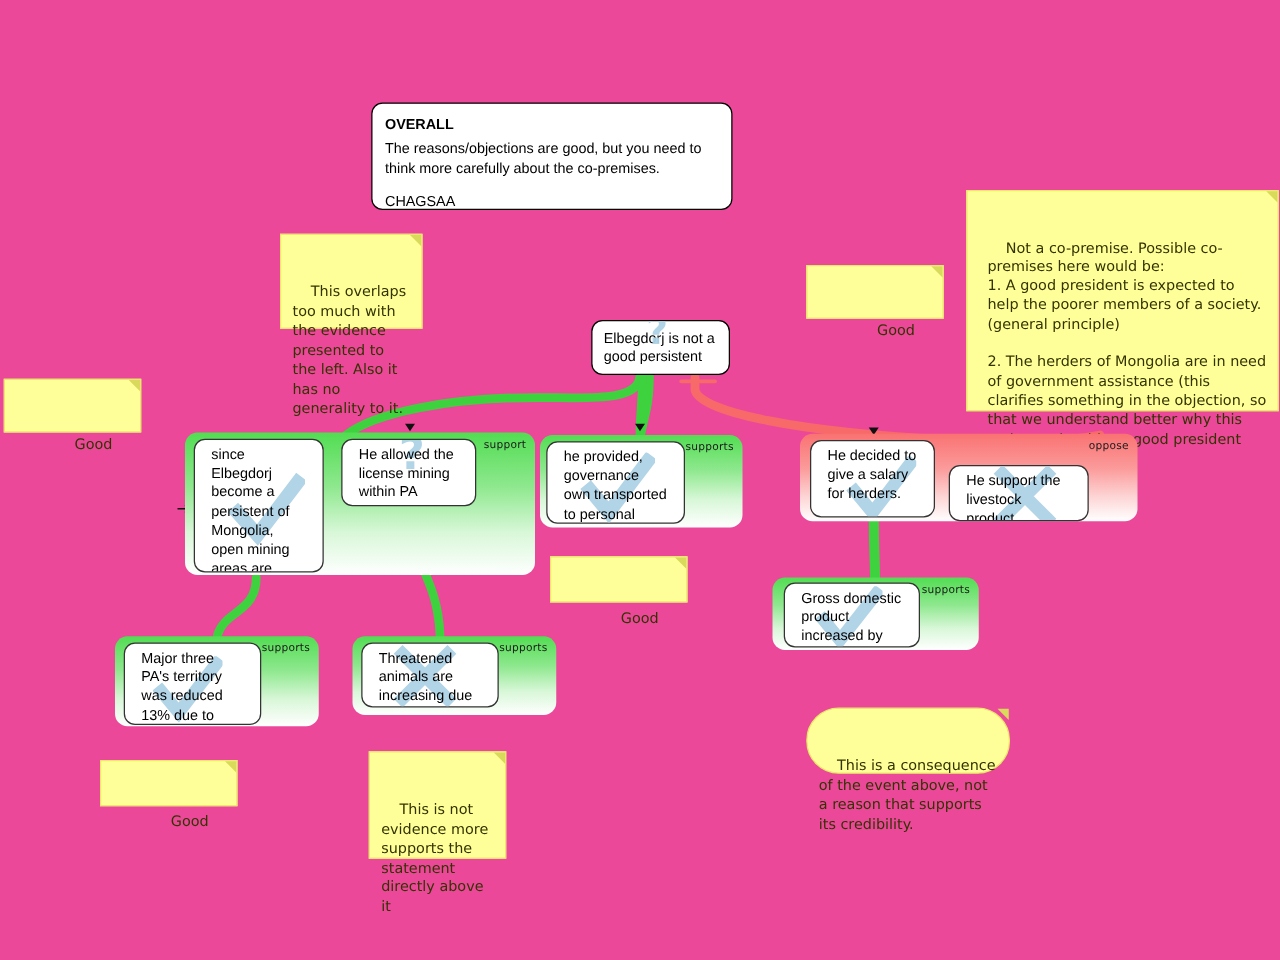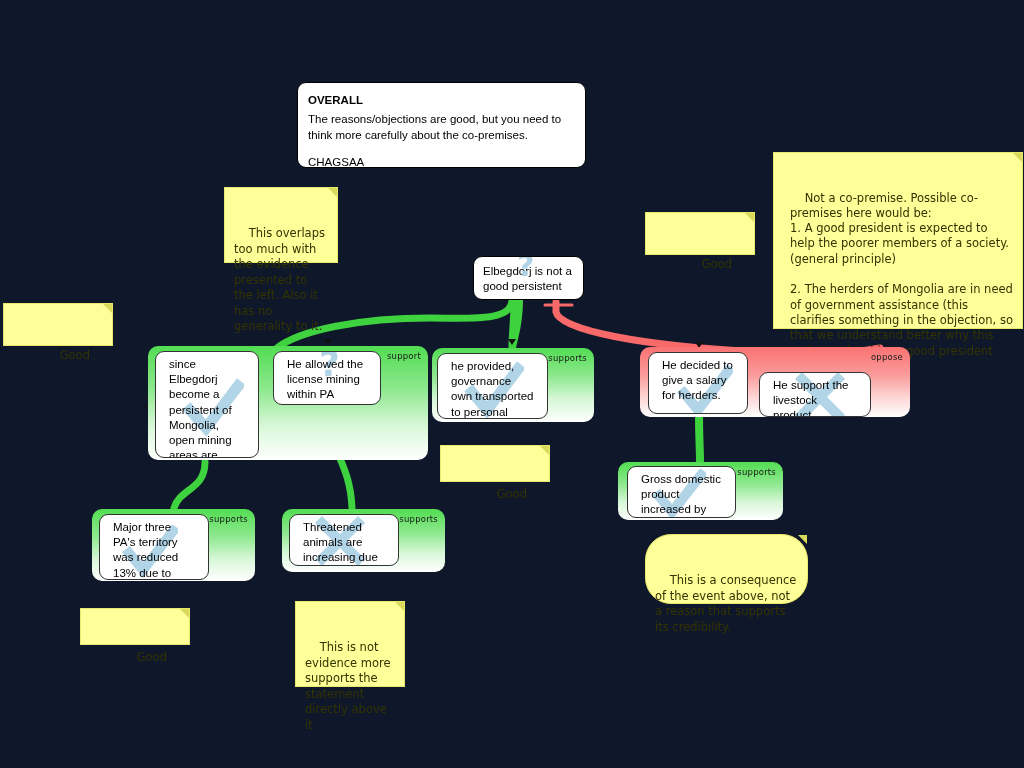--- a/index.html
+++ b/index.html
@@ -4,21 +4,21 @@
 <style>
   html, body {
     margin: 0;
     padding: 0;
     background: #000000;
   }
   #canvas {
     position: relative;
     width: 1024px;
     height: 768px;
-    background: #0f172a;
+    background: #ec4899;
     overflow: hidden;
     font-family: "Liberation Sans", sans-serif;
   }
   svg.links {
     position: absolute;
     left: 0;
     top: 0;
     width: 1024px;
     height: 768px;
     pointer-events: none;
@@ -209,21 +209,21 @@
   <div class="note center" style="left:80px; top:608px; width:110px; height:37px; padding-top:10px;">
     <span class="fold"></span>
     <span>Good</span>
   </div>
 
   <div class="note" style="left:295px; top:601px; width:110px; height:86px;">
     <span class="fold"></span>
     <span>This is not evidence more supports the statement directly above it</span>
   </div>
 
-  <div class="note" style="left:645px; top:534px; width:163px; height:70px;border-radius:26px;">
+  <div class="note" style="left:645px; top:566px; width:163px; height:53px;border-radius:26px;">
     <span class="fold"></span>
     <span>This is a consequence of the event above, not a reason that supports its credibility.</span>
   </div>
 
   <div class="claim" style="left:473px; top:256px; width:111px; height:44px;">
     <span class="mark q" style="left:43px; top:1px; font-size:30px;">?</span>
     <span class="txt">Elbegdorj is not a good persistent</span>
   </div>
 
   <div class="group support" style="left:148px; top:346px; width:280px; height:114px;">

